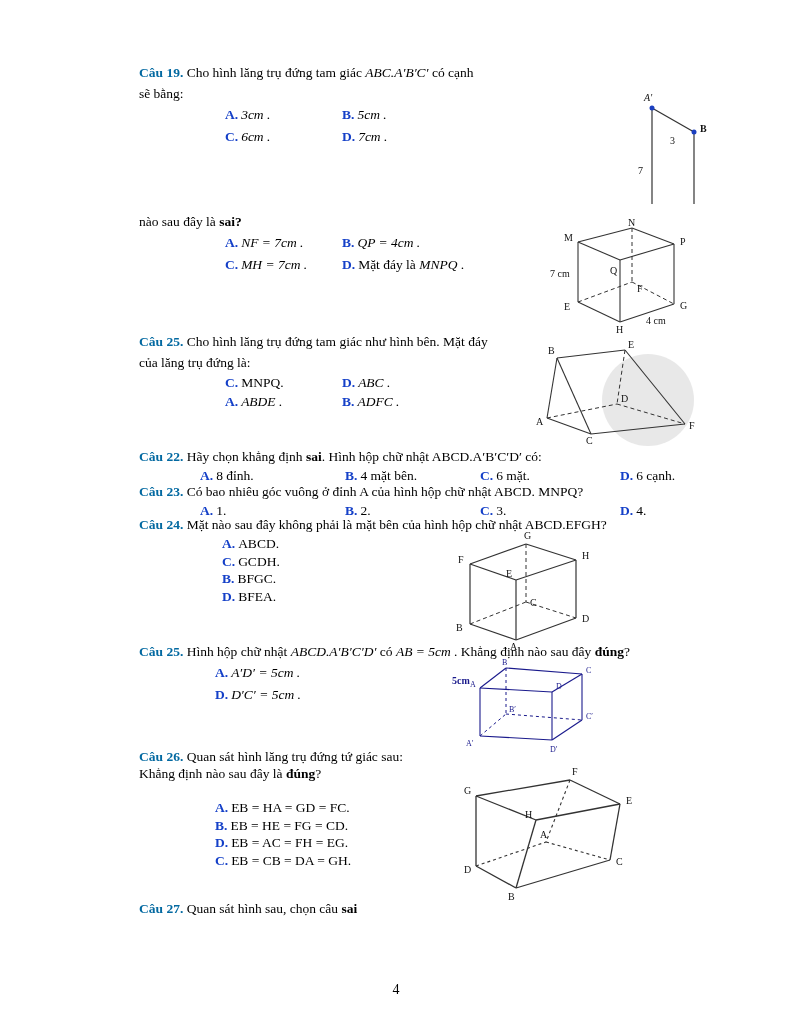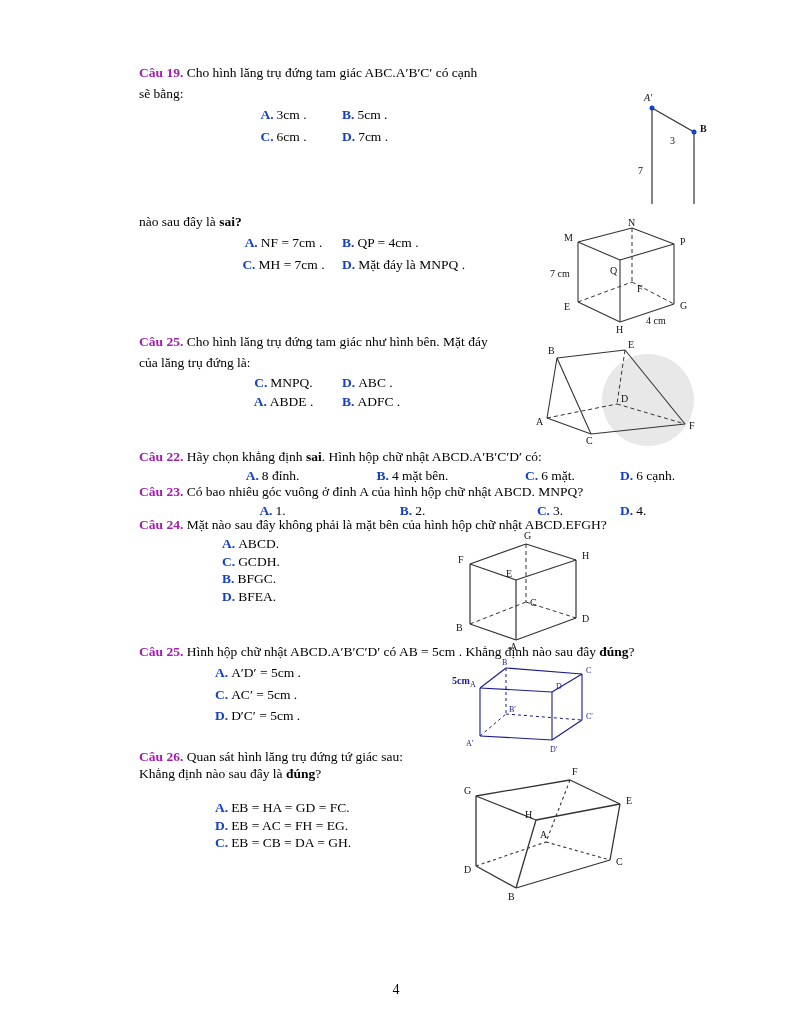--- a/index.html
+++ b/index.html
@@ -1,24 +1,24 @@
 <!DOCTYPE html>
 <html><head>
 <meta charset="utf-8">
 <style>
   html,body{margin:0;padding:0;background:#ffffff;}
   .page{position:relative;width:792px;height:1024px;background:#fff;overflow:hidden;
         font-family:"Liberation Serif","DejaVu Serif",serif;font-size:13.5px;color:#000;}
   .q{position:absolute;left:139px;}
   .ln{line-height:21px;white-space:nowrap;}
-  .qlabel{color:#a21caf;font-weight:700;}
+  .qlabel{color:#0369a1;font-weight:700;}
   .b{font-weight:700;}
-  .m{}
+  .m{font-style:italic;}
   .olet{color:#1540c8;font-weight:700;padding-right:3px;}
-  .optrow{display:flex;line-height:22px;white-space:nowrap;text-align:center;}
+  .optrow{display:flex;line-height:22px;white-space:nowrap;}
   .pad86{padding-left:86px;}
   .pad61{padding-left:61px;}
   .col117{display:inline-block;width:117px;}
   .col145{display:inline-block;width:145px;}
   .col135{display:inline-block;width:135px;}
   .col140{display:inline-block;width:140px;}
   .optstack{line-height:17.5px;white-space:nowrap;}
   .optstack25{line-height:21.5px;white-space:nowrap;}
   .fig{position:absolute;}
   .fig text{font-family:"Liberation Serif","DejaVu Serif",serif;font-size:10px;fill:#111;}
@@ -208,21 +208,20 @@
     <text x="134" y="92">D</text>
     <text x="62" y="120">A</text>
   </svg>
 
   <section class="q" style="top:641px;width:620px">
     <div class="ln">
       <span class="qlabel">Câu 25.</span>
       <span>Hình hộp chữ nhật </span><span class="m">ABCD.A′B′C′D′</span><span> có </span><span class="m">AB = 5cm</span><span> . Khẳng định nào sau đây </span><span class="b">đúng</span><span>?</span>
     </div>
     <div class="optstack25" style="padding-left:76px"><span class="olet">A.</span><span class="m">A′D′ = 5cm .</span></div>
-    <div class="optstack25" style="padding-left:76px"><span class="olet">C.</span><span class="m">AC′ = 5cm .</span></div>
     <div class="optstack25" style="padding-left:76px"><span class="olet">D.</span><span class="m">D′C′ = 5cm .</span></div>
   </section>
 
   <svg class="fig navy" style="left:450px;top:656px" width="155" height="100" viewBox="0 0 155 100">
     <g stroke="#1a1a8c" stroke-width="1.1" fill="none">
       <line x1="30" y1="32" x2="56" y2="12"></line>
         <line x1="56" y1="12" x2="132" y2="18"></line>
       <line x1="132" y1="18" x2="102" y2="36"></line>
         <line x1="102" y1="36" x2="30" y2="32"></line>
       <line x1="30" y1="32" x2="30" y2="80"></line>
@@ -250,20 +249,21 @@
   <section class="q" style="top:748px;width:430px">
     <div class="ln" style="line-height:17px">
       <span class="qlabel">Câu 26.</span>
       <span>Quan sát hình lăng trụ đứng tứ giác sau:</span>
     </div>
     <div class="ln" style="line-height:17px">
       <span>Khẳng định nào sau đây là </span><span class="b">đúng</span><span>?</span>
     </div>
     <div style="height:17px"></div>
     <div class="optstack" style="padding-left:76px"><span class="olet">A.</span><span>EB = HA = GD = FC.</span></div>
+    <div class="optstack" style="padding-left:76px"><span class="olet">B.</span><span>EB = HE = FG = CD.</span></div>
     <div class="optstack" style="padding-left:76px"><span class="olet">D.</span><span>EB = AC = FH = EG.</span></div>
     <div class="optstack" style="padding-left:76px"><span class="olet">C.</span><span>EB = CB = DA = GH.</span></div>
   </section>
 
   <svg class="fig" style="left:448px;top:764px" width="198" height="140" viewBox="0 0 198 140">
     <g stroke="#333" stroke-width="1.3" fill="none">
       <line x1="28" y1="32" x2="122" y2="16"></line>
         <line x1="122" y1="16" x2="172" y2="40"></line>
       <line x1="172" y1="40" x2="88" y2="56"></line>
         <line x1="88" y1="56" x2="28" y2="32"></line>
@@ -281,16 +281,22 @@
     <text x="16" y="30">G</text>
     <text x="124" y="11">F</text>
     <text x="178" y="40">E</text>
     <text x="77" y="54">H</text>
     <text x="16" y="109">D</text>
     <text x="92" y="74">A</text>
     <text x="60" y="136">B</text>
     <text x="168" y="101">C</text>
   </svg>
 
+  <section class="q" style="top:898px;width:430px">
+    <div class="ln">
+      <span class="qlabel">Câu 27.</span>
+      <span>Quan sát hình sau, chọn câu </span><span class="b">sai</span>
+    </div>
+  </section>
 
   <div class="pageno">4</div>
 
 </div>
 
 </body></html>

